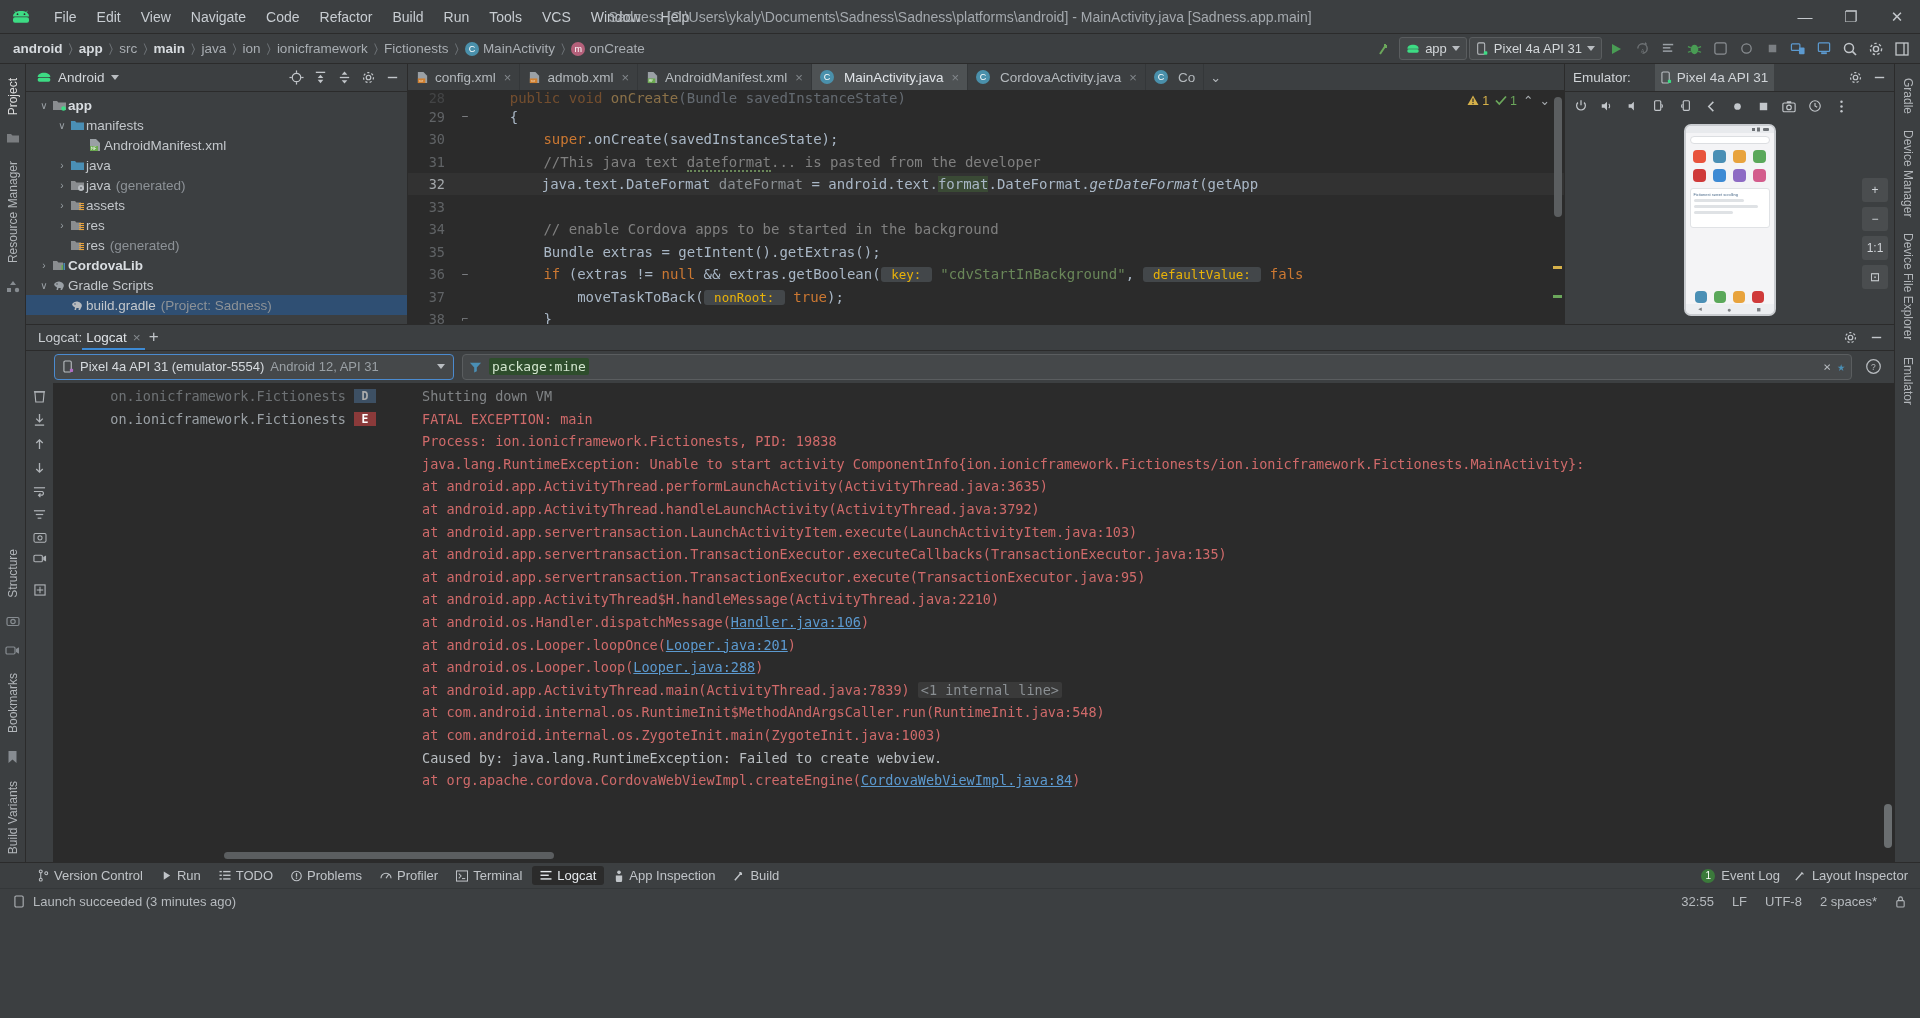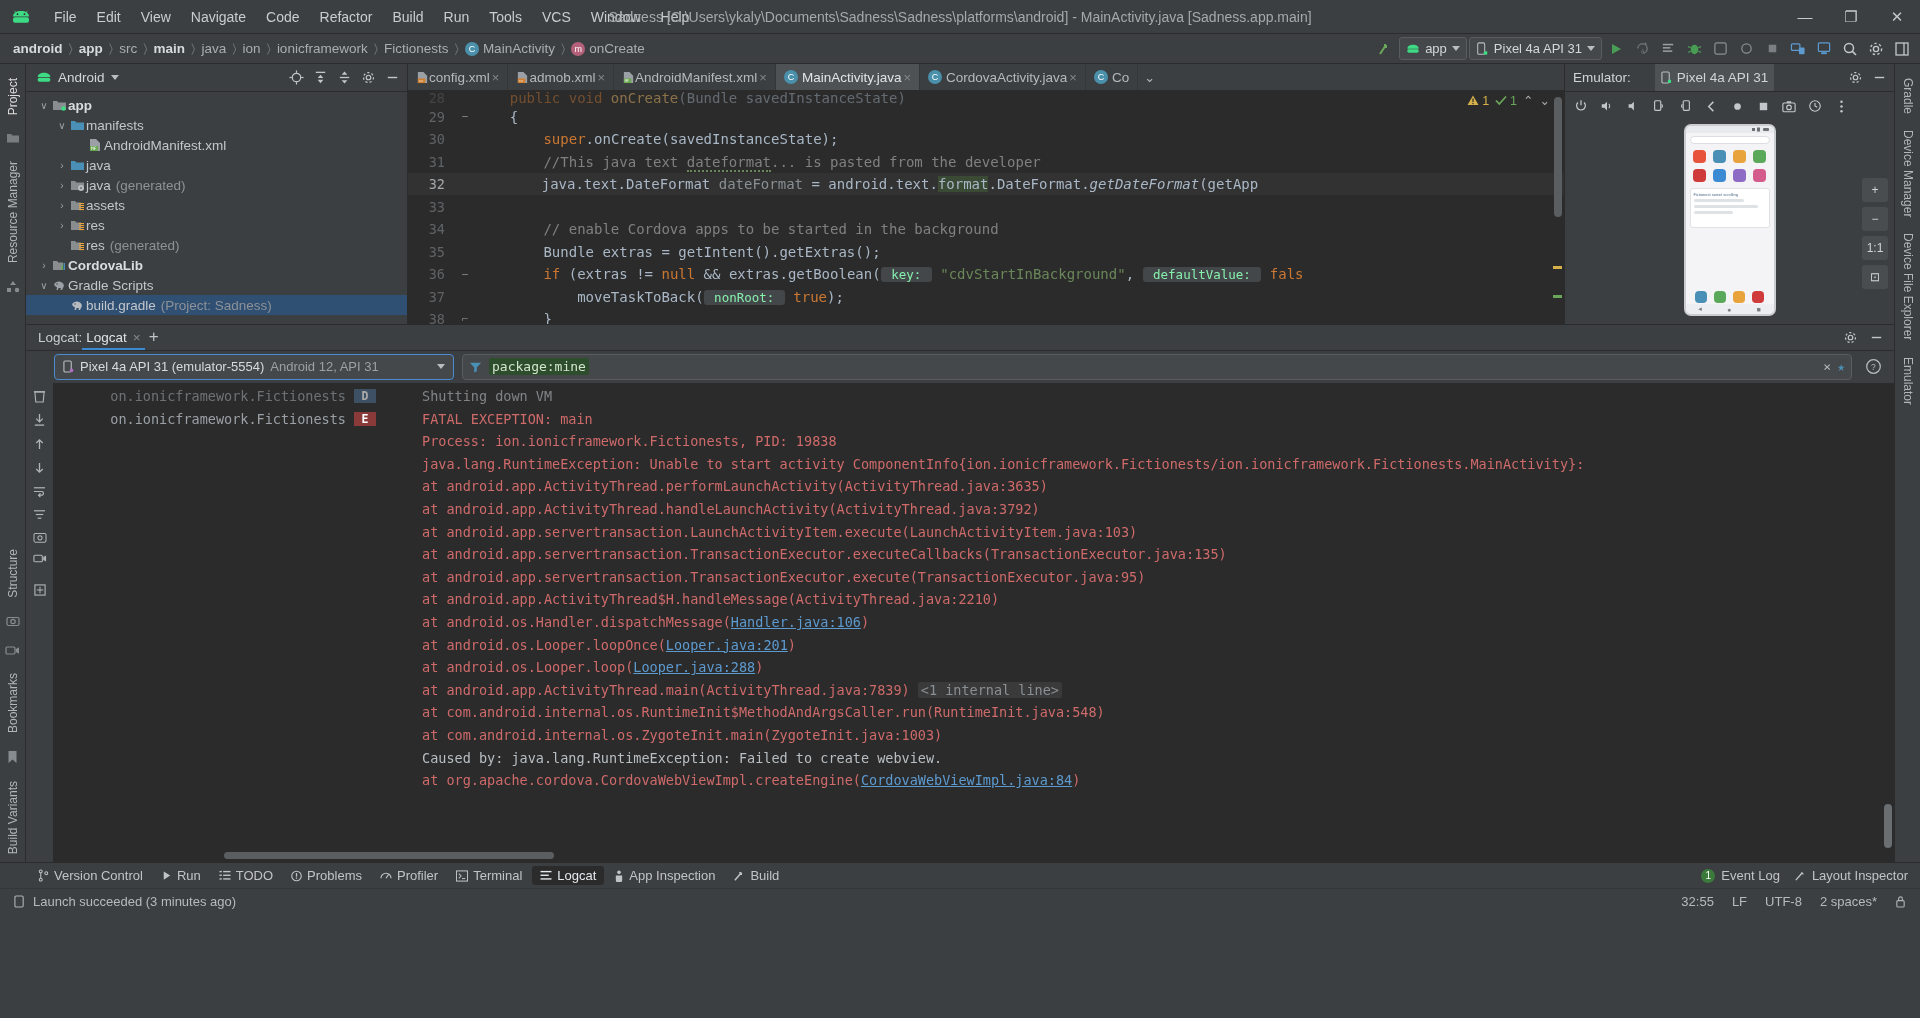--- a/index.html
+++ b/index.html
@@ -103,21 +103,21 @@
   .tlabel.bold { font-weight: bold; color: #d9dde1; }
   .tdim { color: #8d9297; }
 
   
   .editor-col { flex: 1 1 auto; display: flex; flex-direction: column; min-width: 0; }
   .tabbar {
     height: 28px; background: #3c3f41; display: flex; align-items: stretch;
     border-bottom: 1px solid #2b2b2b; overflow: hidden;
   }
   .etab {
-    display: flex; align-items: center; padding: 0 8px;
+    display: flex; align-items: center; gap: 6px; padding: 0 8px;
     font-size: 13.5px; color: #b4b9bd; border-right: 1px solid #343739; white-space: nowrap;
   }
   .etab.active { background: #4e5254; color: #e0e4e8; }
   .etab .x { color: #82878b; font-size: 13px; margin-left: 2px; }
   .tabs-overflow { display:flex;align-items:center;padding:0 6px;color:#b4b9bd; }
 
   .code-area {
     flex: 1 1 auto; background: #2b2b2b; position: relative; overflow: hidden; min-height: 0;
     font-family: "DejaVu Sans Mono", monospace; font-size: 14px;
   }
@@ -131,21 +131,21 @@
   .gutter {
     width: 46px; flex: 0 0 46px; text-align: right; padding-right: 9px;
     color: #606366; font-size: 13.5px; user-select: none;
   }
   .gutter.cur { color: #a4a8ab; }
   .foldcol { width: 22px; flex: 0 0 22px; text-align:center; color:#808387; font-size: 11px; }
   .codetext { white-space: pre; color: #a9b7c6; }
   .k { color: #cc7832; }
   .s { color: #6a8759; }
   .cm { color: #808080; }
-  .hint { background: #43474a; color: #86efac; border-radius: 3px; padding: 0 3px; font-size: 12.5px; }
+  .hint { background: #43474a; color: #eab308; border-radius: 3px; padding: 0 3px; font-size: 12.5px; }
   .sel-bg { background: #3a4a35; }
   .line-cur { background: #323232; gap: 16px; }
   .squig { border-bottom: 2px dotted #6a8759; }
   .code-scroll-v {
     position:absolute; right:2px; top:6px; width:8px; height:120px; background:#5b5e60; border-radius:4px;
   }
   .errmark { position:absolute; right:2px; width:9px; height:3px; }
 
   
   .emulator-panel {

